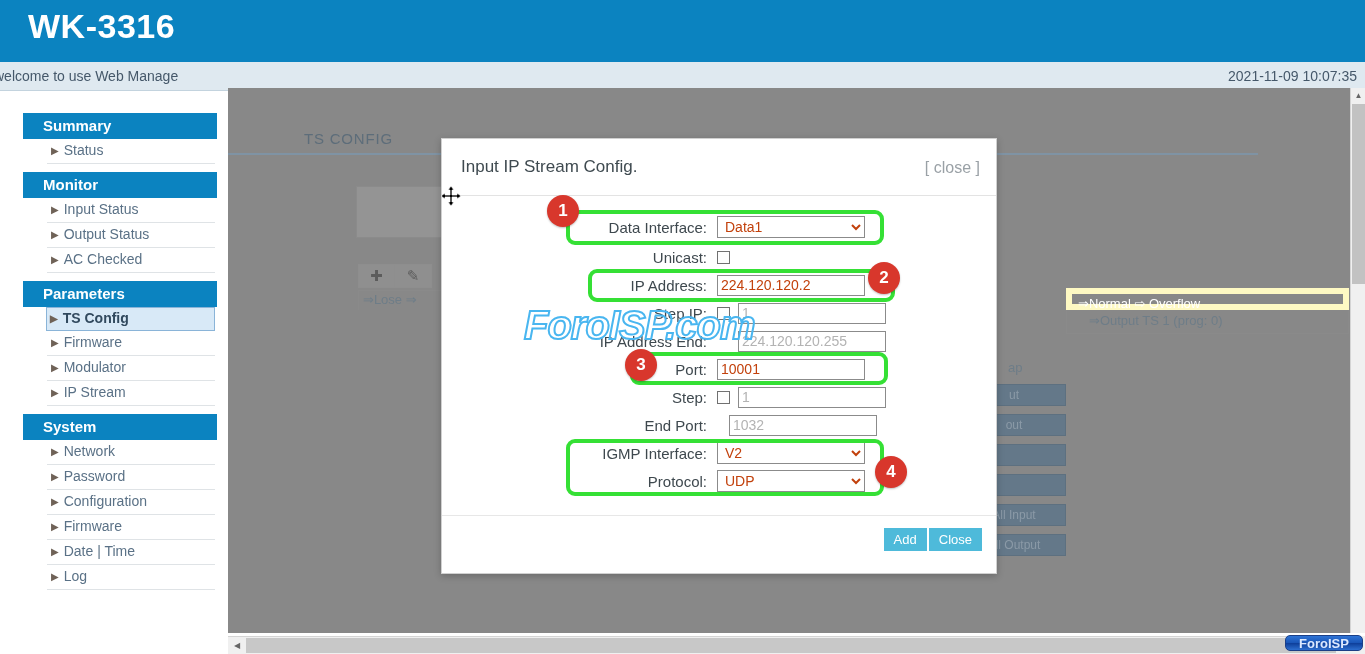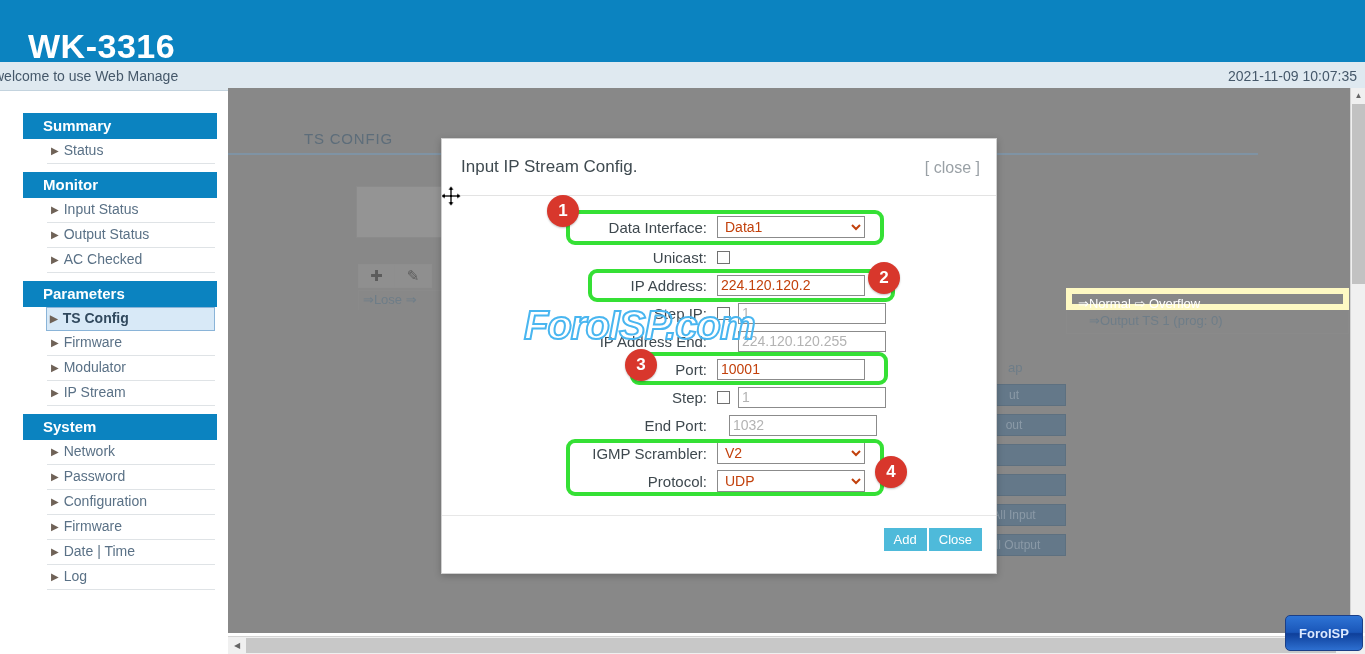--- a/index.html
+++ b/index.html
@@ -11,21 +11,21 @@
     background: #ffffff;
   }
   #app { position: relative; width: 1365px; height: 654px; overflow: hidden; }
 
   
   .brandbar {
     position: absolute; left: 0; top: 0; width: 1365px; height: 62px;
     background: #0b83c0;
   }
   .brandbar .logo-text {
-    position: absolute; left: 28px; top: 27px;
+    position: absolute; left: 28px; top: 7px;
     font-size: 34px; font-weight: bold; color: #ffffff;
     letter-spacing: 0.5px;
   }
 
   
   .statusstrip {
     position: absolute; left: 0; top: 62px; width: 1365px; height: 29px;
     background: #dfe9f0;
     border-bottom: 1px solid #c3d3de;
   }
@@ -280,21 +280,21 @@
     font-style: italic;
     color: transparent;
     -webkit-text-stroke: 2px #49b6f0;
     z-index: 50;
     pointer-events: none;
     white-space: nowrap;
     letter-spacing: -1px;
   }
   .foroisp-badge {
     position: absolute; right: 2px; bottom: 3px;
-    width: 78px; height: 36px;
+    width: 78px; height: 16px;
     border-radius: 5px;
     background: linear-gradient(180deg,#2e74d6 0%,#1a56b8 48%,#0e3f9a 52%,#2d6fd0 100%);
     border: 1px solid #1b3f87;
     color: #dce9ff;
     font-size: 13px; font-weight: bold;
     display: flex; align-items: center; justify-content: center;
     z-index: 90;
   }
 
   
@@ -521,21 +521,21 @@
       </div>
 
       <div class="frow" style="top:216px;">
         <div class="flabel">End Port:</div>
         <div class="fctl" style="margin-left:12px;">
           <input class="inp" type="text" placeholder="1032" style="">
         </div>
       </div>
 
       <div class="frow" style="top:244px;">
-        <div class="flabel">IGMP Scrambler:</div>
+        <div class="flabel">IGMP Interface:</div>
         <div class="fctl">
           <select class="inp">
             <option>V2</option>
           </select>
         </div>
       </div>
 
       <div class="frow" style="top:272px;">
         <div class="flabel">Protocol:</div>
         <div class="fctl">

